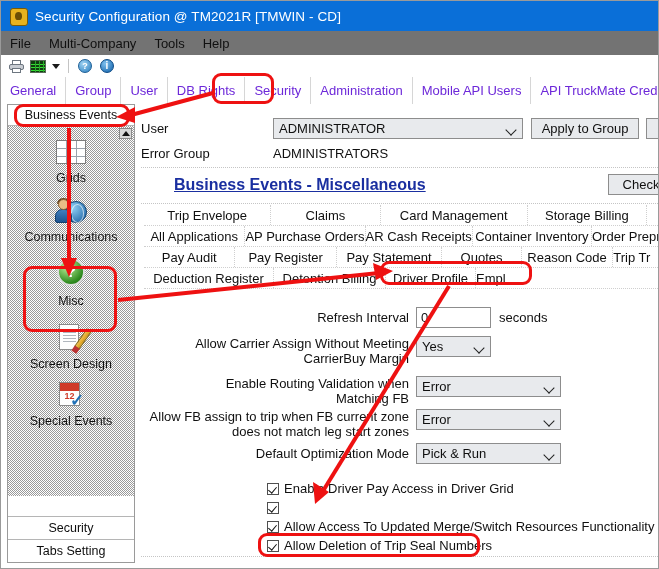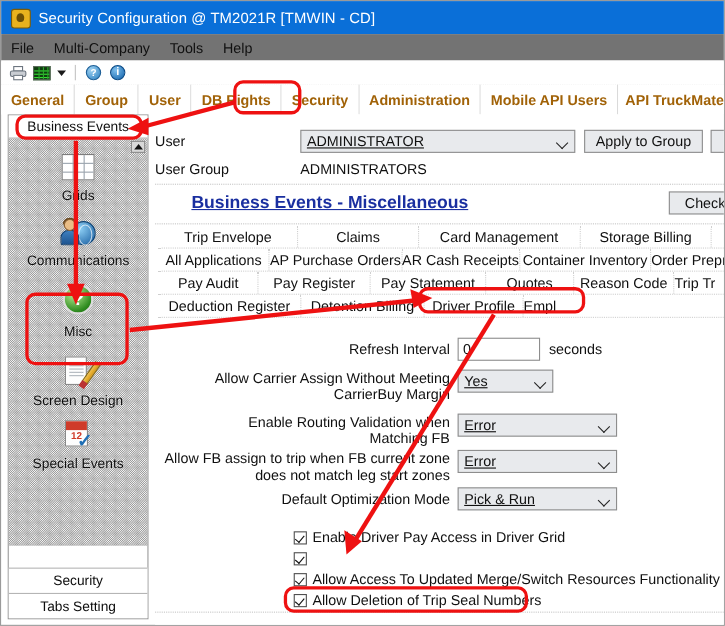--- a/index.html
+++ b/index.html
@@ -64,24 +64,23 @@
   .ic-help{width:14px;height:14px;border-radius:50%;background:radial-gradient(circle at 35% 30%,#9fd2f2,#2a7fc0);border:1px solid #1c5e96;box-sizing:border-box;color:#fff;font-size:9px;line-height:12px;text-align:center;font-weight:bold;}
   .ic-info{width:14px;height:14px;border-radius:50%;background:radial-gradient(circle at 35% 30%,#7fc0ee,#0f5fa8);border:1px solid #0b4a85;box-sizing:border-box;color:#fff;font-size:10px;line-height:12px;text-align:center;font-weight:bold;}
 
   
   .tabstrip{
     position:absolute;left:0;top:76px;width:659px;height:27px;
     background:#ffffff;display:flex;align-items:stretch;
   }
   .mtab{
     display:flex;align-items:center;justify-content:center;
-    font-size:13px;color:#a16207;white-space:nowrap;
+    font-size:13px;color:#6d28d9;white-space:nowrap;
     padding:0 9px;border-right:1px solid #d6d6d6;
     background:#ffffff;
-    font-weight:bold;
   }
   .mtab.sel{background:#ffffff;}
 
   
   .sidebar{
     position:absolute;left:6px;top:103px;width:128px;height:459px;
     border:1px solid #9a9a9a;box-sizing:border-box;background:#ffffff;
   }
   .sb-head{
     height:20px;line-height:20px;text-align:center;font-size:12.5px;color:#101010;
@@ -146,21 +145,21 @@
 
   
   .panel{position:absolute;left:140px;top:103px;width:519px;height:466px;background:#ffffff;}
 
   .row{display:flex;align-items:center;}
   .lbl-left{font-size:13px;color:#101010;}
 
   .combo{
     background:#e8eaed;border:1px solid #8d8d8d;box-sizing:border-box;
     height:21px;display:flex;align-items:center;position:relative;
-    font-size:13px;color:#101010;padding-left:5px;text-decoration:underline;
+    font-size:13px;color:#101010;padding-left:5px;
   }
   .combo .arr{position:absolute;right:6px;top:6px;width:9px;height:9px;}
   .combo .arr:before{content:"";position:absolute;left:0;top:1px;width:7px;height:7px;border-left:1.6px solid #222;border-bottom:1.6px solid #222;transform:rotate(-45deg);}
   .txtbox{
     background:#ffffff;border:1px solid #8d8d8d;box-sizing:border-box;
     height:21px;font-size:13px;color:#101010;padding-left:4px;line-height:19px;
   }
   .btn{
     background:#e8eaed;border:1px solid #8d8d8d;box-sizing:border-box;
     height:21px;font-size:13px;color:#101010;display:flex;align-items:center;justify-content:center;
@@ -342,21 +341,21 @@
       <div class="lbl-left" style="width:132px">User</div>
       <div class="combo" style="width:250px">
         <span>ADMINISTRATOR</span>
         <span class="arr"></span>
       </div>
       <div class="btn" style="width:108px;margin-left:8px">Apply to Group</div>
       <div class="btn" style="width:42px;margin-left:7px">A</div>
     </div>
 
     <div class="row" style="position:absolute;left:0;top:42px;">
-      <div class="lbl-left" style="width:132px">User Group</div>
+      <div class="lbl-left" style="width:132px">Error Group</div>
       <div class="lbl-left">ADMINISTRATORS</div>
     </div>
 
     <div class="hr-dot" style="position:absolute;left:0;top:63px;width:519px;"></div>
 
     <div style="position:absolute;left:33px;top:72px;" class="heading">Business Events - Miscellaneous</div>
     <div class="btn" style="position:absolute;left:467px;top:70px;width:66px;">Check</div>
 
     <div class="hr-dot" style="position:absolute;left:0;top:99px;width:519px;"></div>
 
@@ -397,21 +396,21 @@
 
     <div style="position:absolute;left:0;top:203px;width:519px;display:flex;align-items:center;">
       <div class="lbl-left" style="width:268px;text-align:right;">Refresh Interval</div>
       <div class="txtbox" style="width:75px;margin-left:7px">0</div>
       <div class="lbl-left" style="margin-left:8px">seconds</div>
     </div>
 
     <div style="position:absolute;left:0;top:232px;width:519px;display:flex;align-items:flex-start;">
       <div class="lbl-left" style="width:268px;text-align:right;line-height:15px;white-space:pre-line;">Allow Carrier Assign Without Meeting
 CarrierBuy Margin</div>
-      <div class="combo" style="width:87px;margin-left:7px">
+      <div class="combo" style="width:75px;margin-left:7px">
         <span>Yes</span>
         <span class="arr"></span>
       </div>
     </div>
 
     <div style="position:absolute;left:0;top:272px;width:519px;display:flex;align-items:flex-start;">
       <div class="lbl-left" style="width:268px;text-align:right;line-height:15px;white-space:pre-line;">Enable Routing Validation when
 Matching FB</div>
       <div class="combo" style="width:145px;margin-left:7px">
         <span>Error</span>

